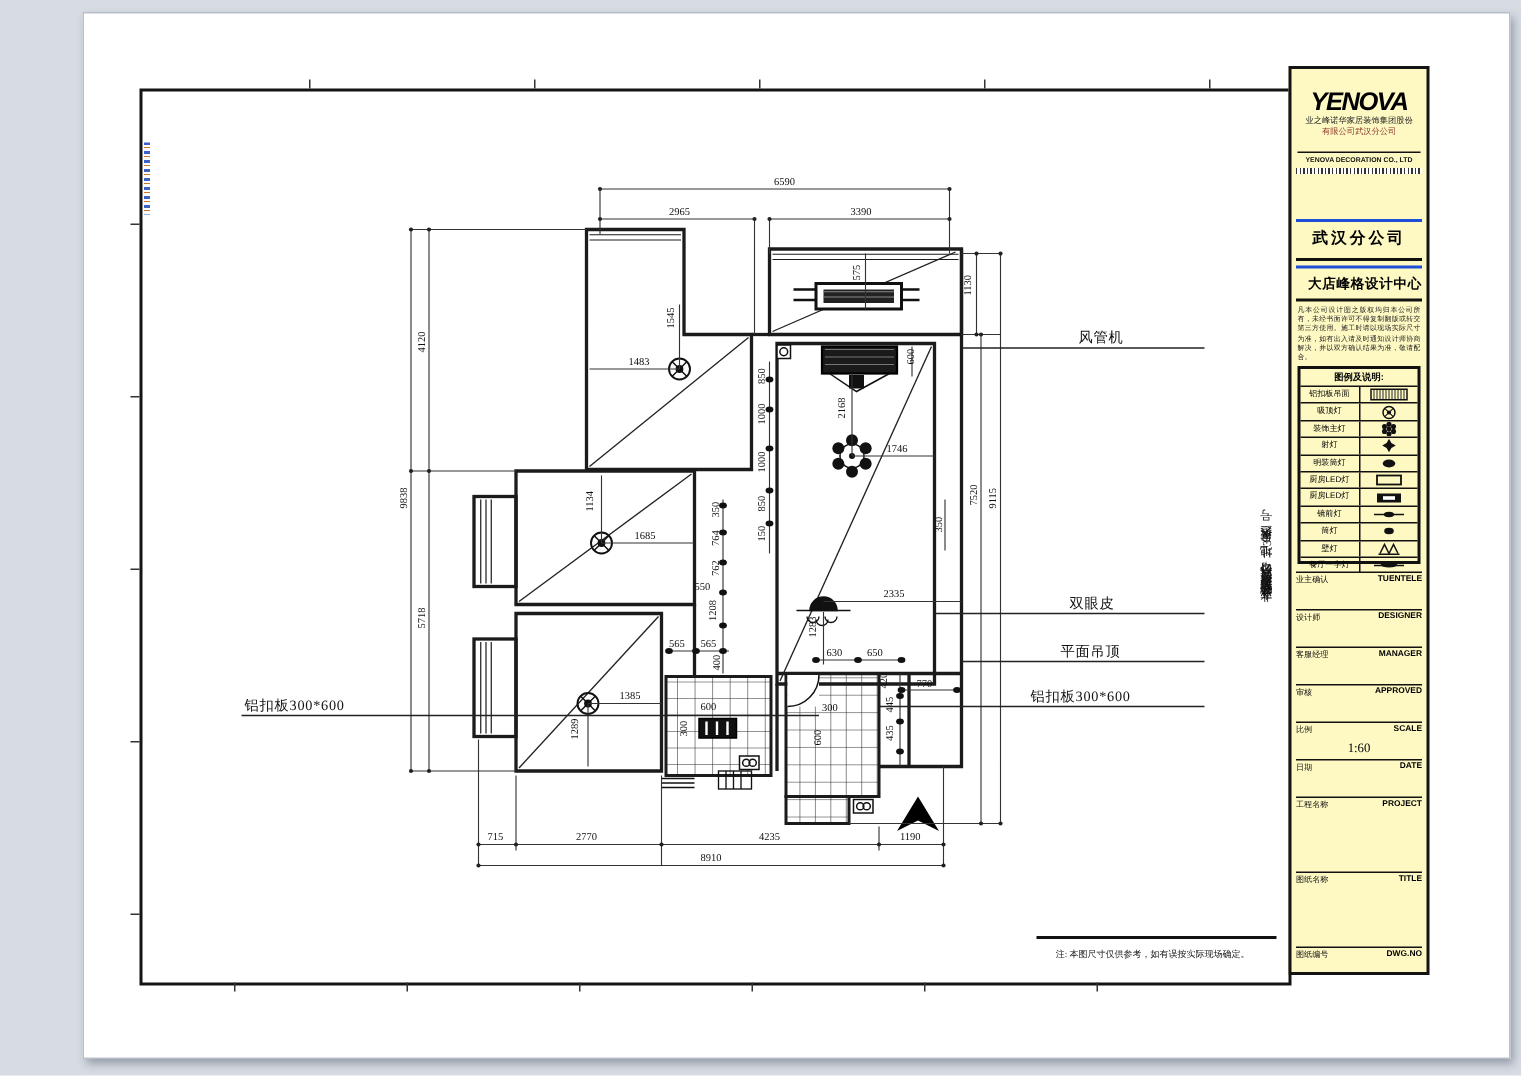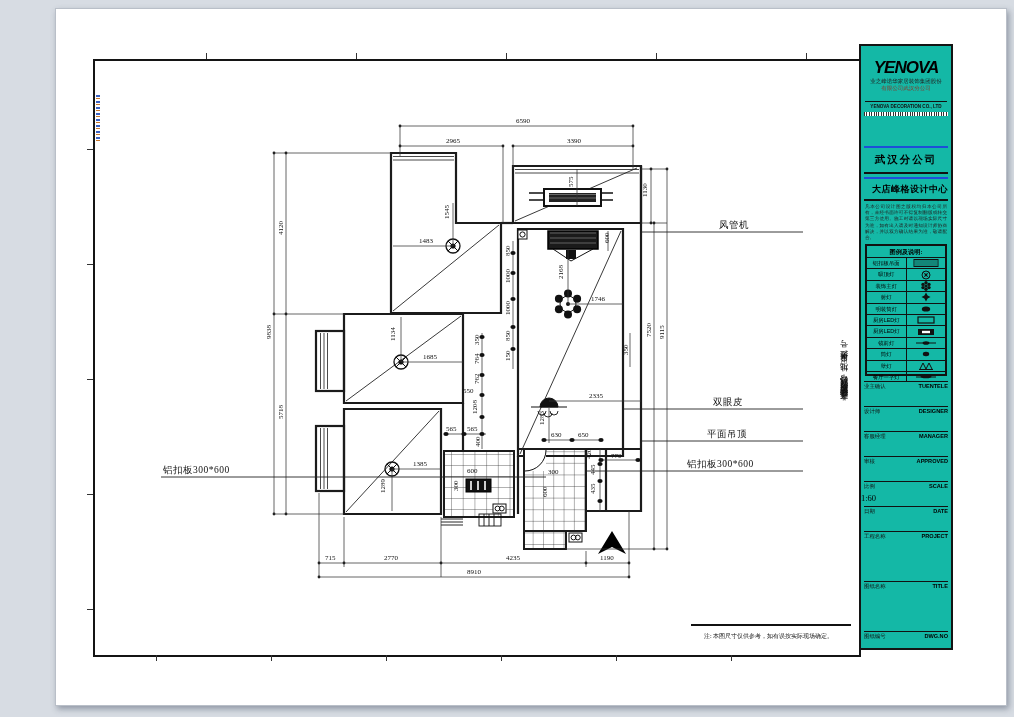--- a/index.html
+++ b/index.html
@@ -16,21 +16,21 @@
   .plan-title{position:absolute;left:645px;top:586px;width:142px;text-align:center;
     font-family:"Liberation Serif",serif;font-size:19px;letter-spacing:2px;color:#111;
     border-bottom:1px solid #111;padding-bottom:3px;}
   .plan-title-rule{position:absolute;left:635px;top:615px;width:160px;border-top:2px solid #111;height:1px;}
   .plan-note{position:absolute;left:625px;top:623px;width:175px;text-align:center;
     font-family:"Liberation Serif",serif;font-size:6px;color:#111;}
   .side-text{position:absolute;left:784px;top:95px;height:545px;width:15px;
     writing-mode:vertical-rl;transform:rotate(180deg);font-family:"Liberation Serif",serif;
     font-size:8px;letter-spacing:1px;color:#111;text-align:center;}
   
-  .tb{position:absolute;left:803px;top:35px;width:90px;height:602px;border:2px solid #141414;background:#14b8a6;}
+  .tb{position:absolute;left:803px;top:35px;width:90px;height:602px;border:2px solid #141414;background:#fef9c3;}
   .tb-logo{position:absolute;top:12px;left:0;right:0;text-align:center;font-weight:900;
     font-style:italic;font-size:17px;letter-spacing:-1px;color:#000;font-family:"Liberation Sans",sans-serif;}
   .tb-cn{position:absolute;top:32px;left:2px;right:2px;text-align:center;font-size:5.5px;line-height:7px;color:#222;}
   .tb-cn .red{color:#8b3326;}
   .tb-rule1{position:absolute;top:55px;left:4px;right:4px;border-top:1px solid #111;}
   .tb-en{position:absolute;top:58px;left:0;right:0;text-align:center;font-size:4.6px;font-weight:bold;color:#111;}
   .tb-fine{position:absolute;top:66px;left:3px;right:3px;height:4px;
     background:repeating-linear-gradient(90deg,#333 0 1px,#fff 1px 2.4px);}
   .tb-box{position:absolute;left:3px;right:3px;border-top:2px solid #1d4ed8;border-bottom:2px solid #111;
     text-align:center;font-family:"Liberation Serif",serif;color:#000;}
@@ -42,21 +42,21 @@
   .tb-legend-title{height:11px;line-height:11px;text-align:center;font-size:6.2px;font-weight:bold;
     border-bottom:1px solid #111;}
   .lg-row{display:flex;height:10.4px;border-bottom:1px solid #111;}
   .lg-row:last-child{border-bottom:none;}
   .lg-label{width:50%;border-right:1px solid #111;font-size:5.4px;line-height:10px;text-align:center;overflow:hidden;white-space:nowrap;}
   .lg-sym{width:50%;display:flex;align-items:center;justify-content:center;}
   .tb-field{position:absolute;left:3px;right:3px;border-top:1.8px solid #111;display:flex;
     justify-content:space-between;padding-top:1px;}
   .tb-field .cn{font-size:5.4px;color:#111;}
   .tb-field .en{font-size:5.6px;font-weight:bold;color:#000;}
-  .tb-scale-val{position:absolute;left:0;right:0;text-align:left;font-size:8.5px;
+  .tb-scale-val{position:absolute;left:0;right:0;text-align:center;font-size:8.5px;
     font-family:"Liberation Serif",serif;color:#000;}
 </style>
 </head>
 <body>
 
 <div class="sheet">
 
   <div class="frame"></div>
   <div class="micro-strip"></div>
 

